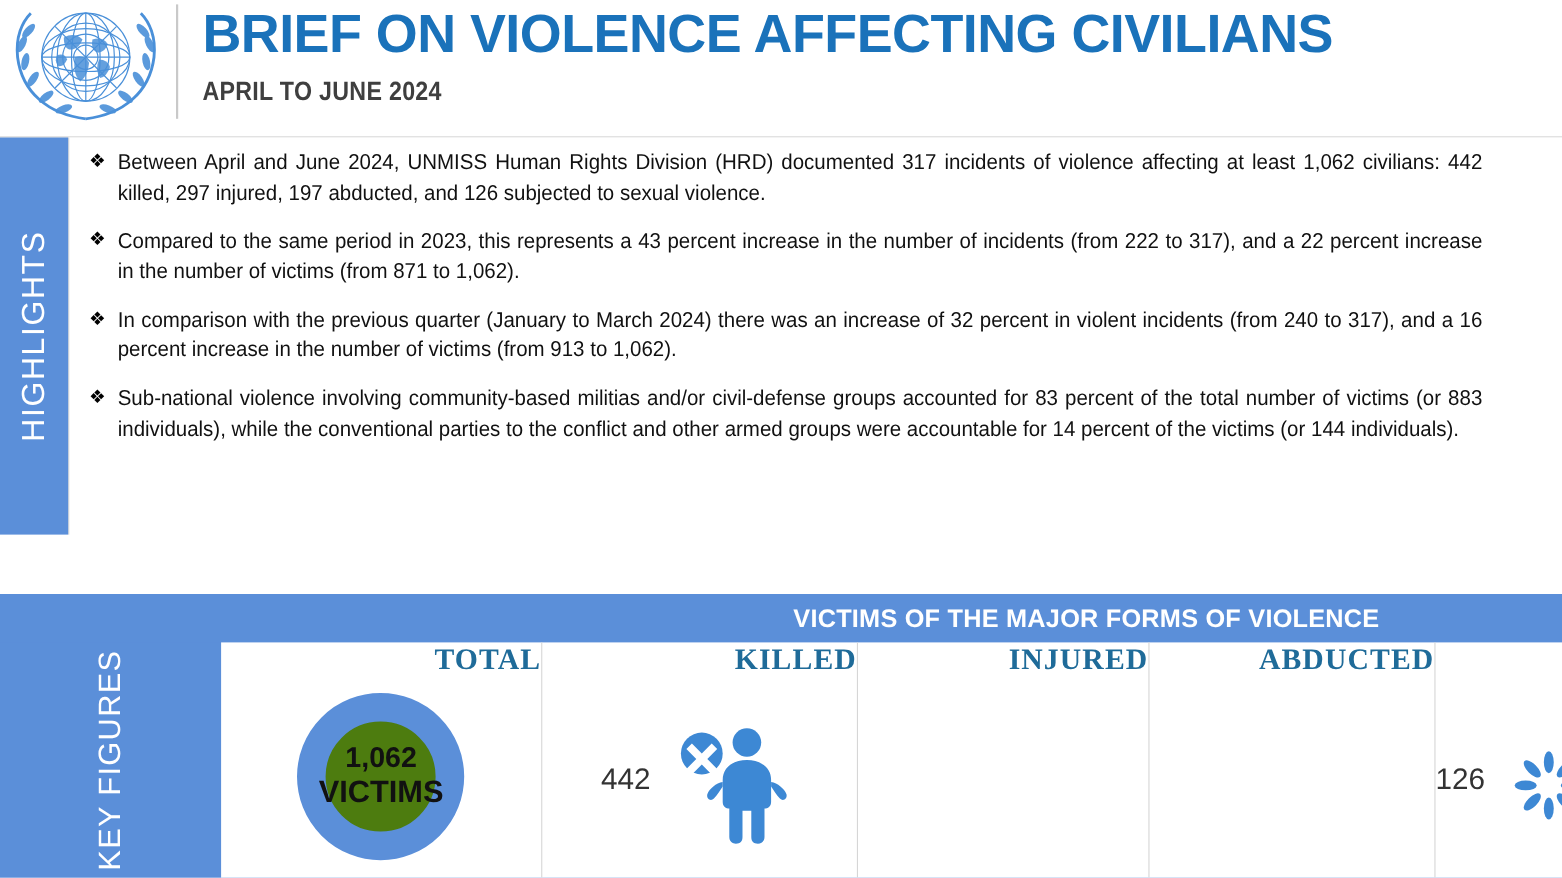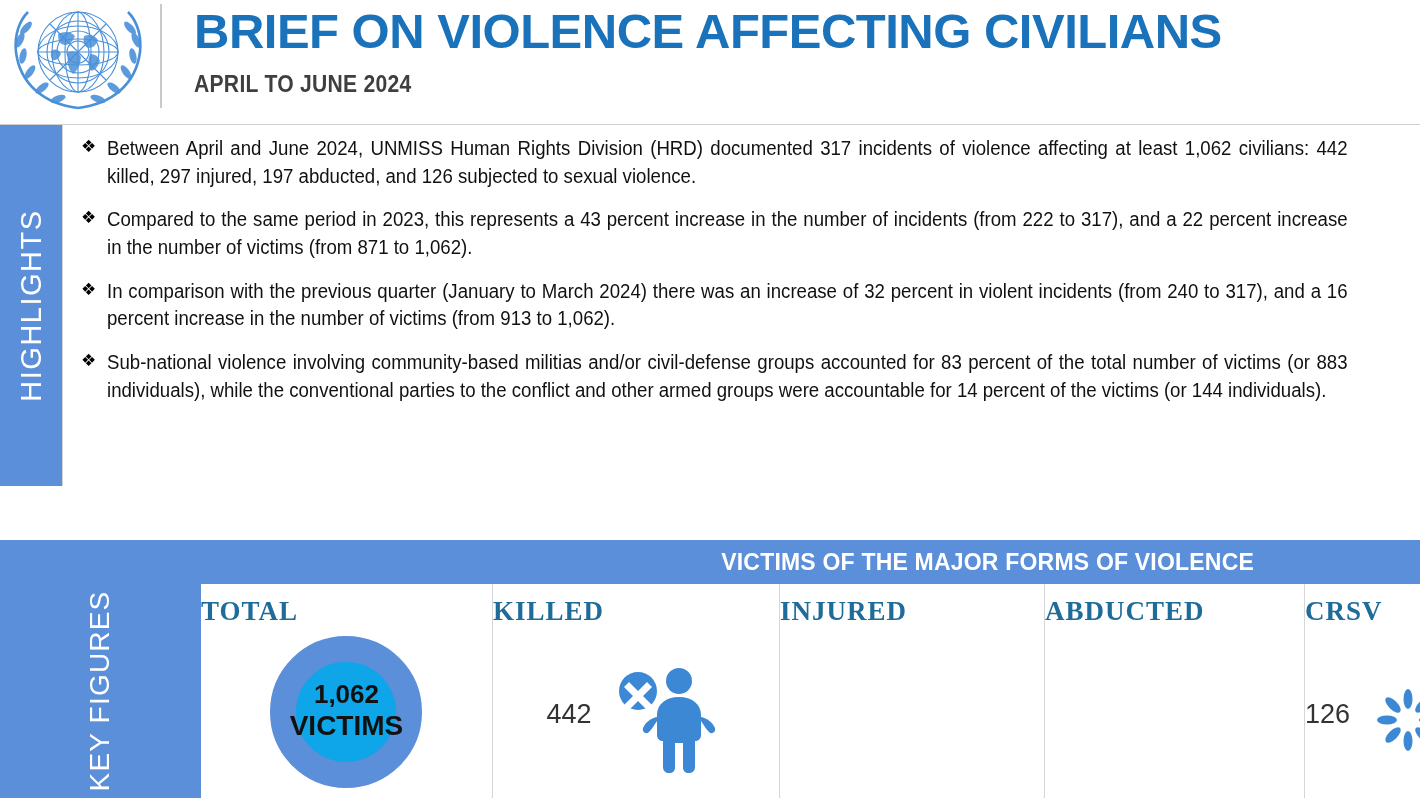--- a/index.html
+++ b/index.html
@@ -36,21 +36,21 @@
   }
   .un-logo svg { display:block; }
   .header-divider {
     width: 2px;
     height: 104px;
     background: #c9c9c9;
     margin-top: 4px;
     flex: 0 0 2px;
   }
   .header-text {
-    padding-left: 32px;
+    padding-left: 22px;
     padding-top: 6px;
   }
   .brief-title {
     font-family: "Liberation Sans", sans-serif;
     font-weight: bold;
     font-size: 49px;
     line-height: 1.05;
     letter-spacing: -0.5px;
     color: #1a72ba;
     white-space: nowrap;
@@ -207,22 +207,21 @@
     background: #ffffff;
     display: flex;
     box-sizing: border-box;
   }
   .kf-card {
     position: relative;
     box-sizing: border-box;
     border-right: 1px solid #d6d6d6;
     display: flex;
     flex-direction: column;
-    align-items: flex-start;
-    padding-top: 12px;
+    align-items: flex-end;
   }
   .kf-card:last-child { border-right: none; }
   .kf-card.total   { flex: 0 0 292px; }
   .kf-card.killed  { flex: 0 0 287px; }
   .kf-card.injured { flex: 0 0 265px; }
   .kf-card.abducted{ flex: 0 0 260px; }
   .kf-card.crsv    { flex: 1 1 auto; }
 
   .kf-title {
     font-family: "Liberation Serif", serif;
@@ -249,21 +248,21 @@
   .donut {
     width: 152px;
     height: 152px;
     border-radius: 50%;
     border: 26px solid #5b8fd9;
     box-sizing: border-box;
     display: flex;
     flex-direction: column;
     align-items: center;
     justify-content: center;
-    background: #0ea5e9;
+    background: #4d7c0f;
     margin-top: -6px;
   }
   .donut-num {
     font-family: "Liberation Sans", sans-serif;
     font-weight: bold;
     font-size: 26px;
     color: #111;
     line-height: 1.15;
   }
   .donut-label {

